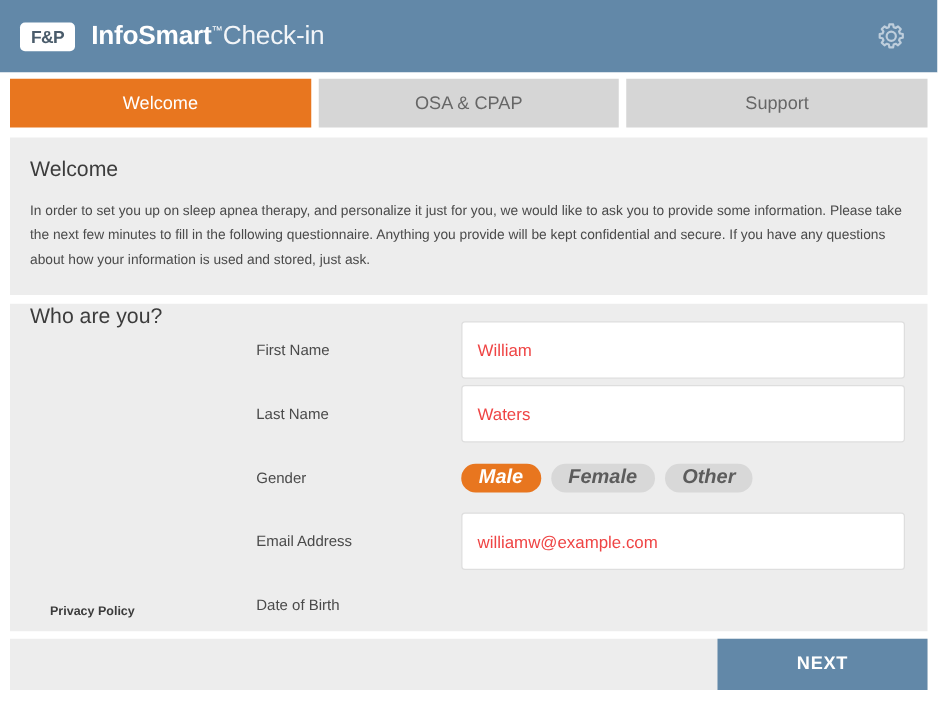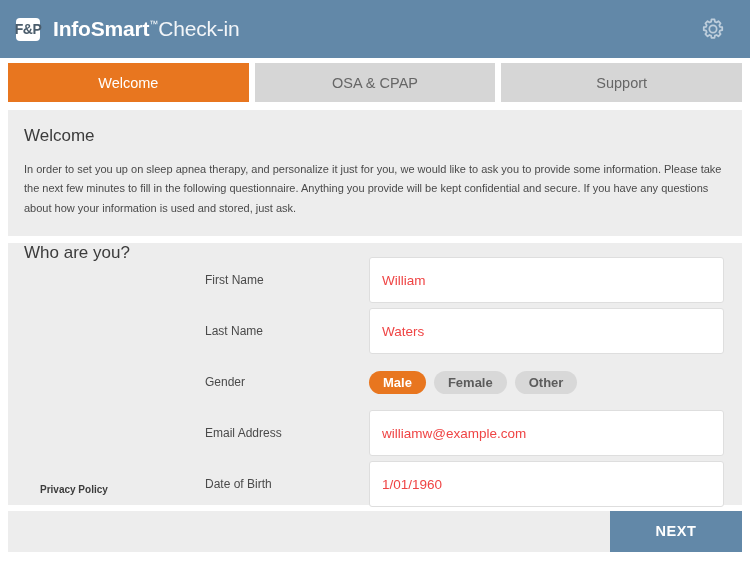--- a/index.html
+++ b/index.html
@@ -12,21 +12,21 @@
 
   
   .header {
     height: 58px;
     background: #6288a8;
     display: flex;
     align-items: center;
     padding: 0 16px;
   }
   .logo-badge {
-    width: 24px; height: 23px;
+    width: 44px; height: 23px;
     background: #ffffff;
     border-radius: 4px;
     display: flex; align-items: center; justify-content: center;
     font-size: 14px; font-weight: bold;
     color: #4a5c6b;
     letter-spacing: -0.5px;
     flex: none;
   }
   .brand {
     margin-left: 13px;
@@ -119,25 +119,26 @@
     margin-right: 2px;
   }
   .pill-group { display: flex; gap: 8px; flex: 1 1 auto; }
   .pill {
     height: 23px;
     min-width: 56px;
     padding: 0 14px;
     border-radius: 12px;
     background: #d8d8d8;
     color: #5c5c5c;
-    font-size: 13px;
+    font-size: 16px;
     font-weight: bold;
     display: flex; align-items: center; justify-content: center;
     cursor: pointer;
     user-select: none;
+    font-style: italic;
   }
   .pill.selected { background: #e8761f; color: #ffffff; }
 
   .privacy-link {
     position: absolute;
     left: 32px;
     bottom: 10px;
     font-size: 10px;
     font-weight: bold;
     color: #3c3c3c;
@@ -146,21 +147,21 @@
 
   
   .footer {
     margin: 6px 8px 0 8px;
     height: 41px;
     background: #ededed;
     display: flex;
     justify-content: flex-end;
   }
   .next-button {
-    width: 132px;
+    width: 168px;
     height: 41px;
     background: #6288a8;
     color: #ffffff;
     font-size: 14.5px;
     font-weight: bold;
     letter-spacing: .6px;
     display: flex; align-items: center; justify-content: center;
     cursor: pointer;
     border: none;
     font-family: "Liberation Sans", sans-serif;
@@ -218,21 +219,20 @@
       </div>
     </div>
 
     <div class="form-row">
       <div class="form-label">Email Address</div>
       <div class="form-field">williamw@example.com</div>
     </div>
 
     <div class="form-row">
       <div class="form-label">Date of Birth</div>
-      <div class="form-field">1/01/1960</div>
     </div>
 
   </div>
 
   <div class="privacy-link">Privacy Policy</div>
 </div>
 
 <div class="footer">
   <button class="next-button">NEXT</button>
 </div>

